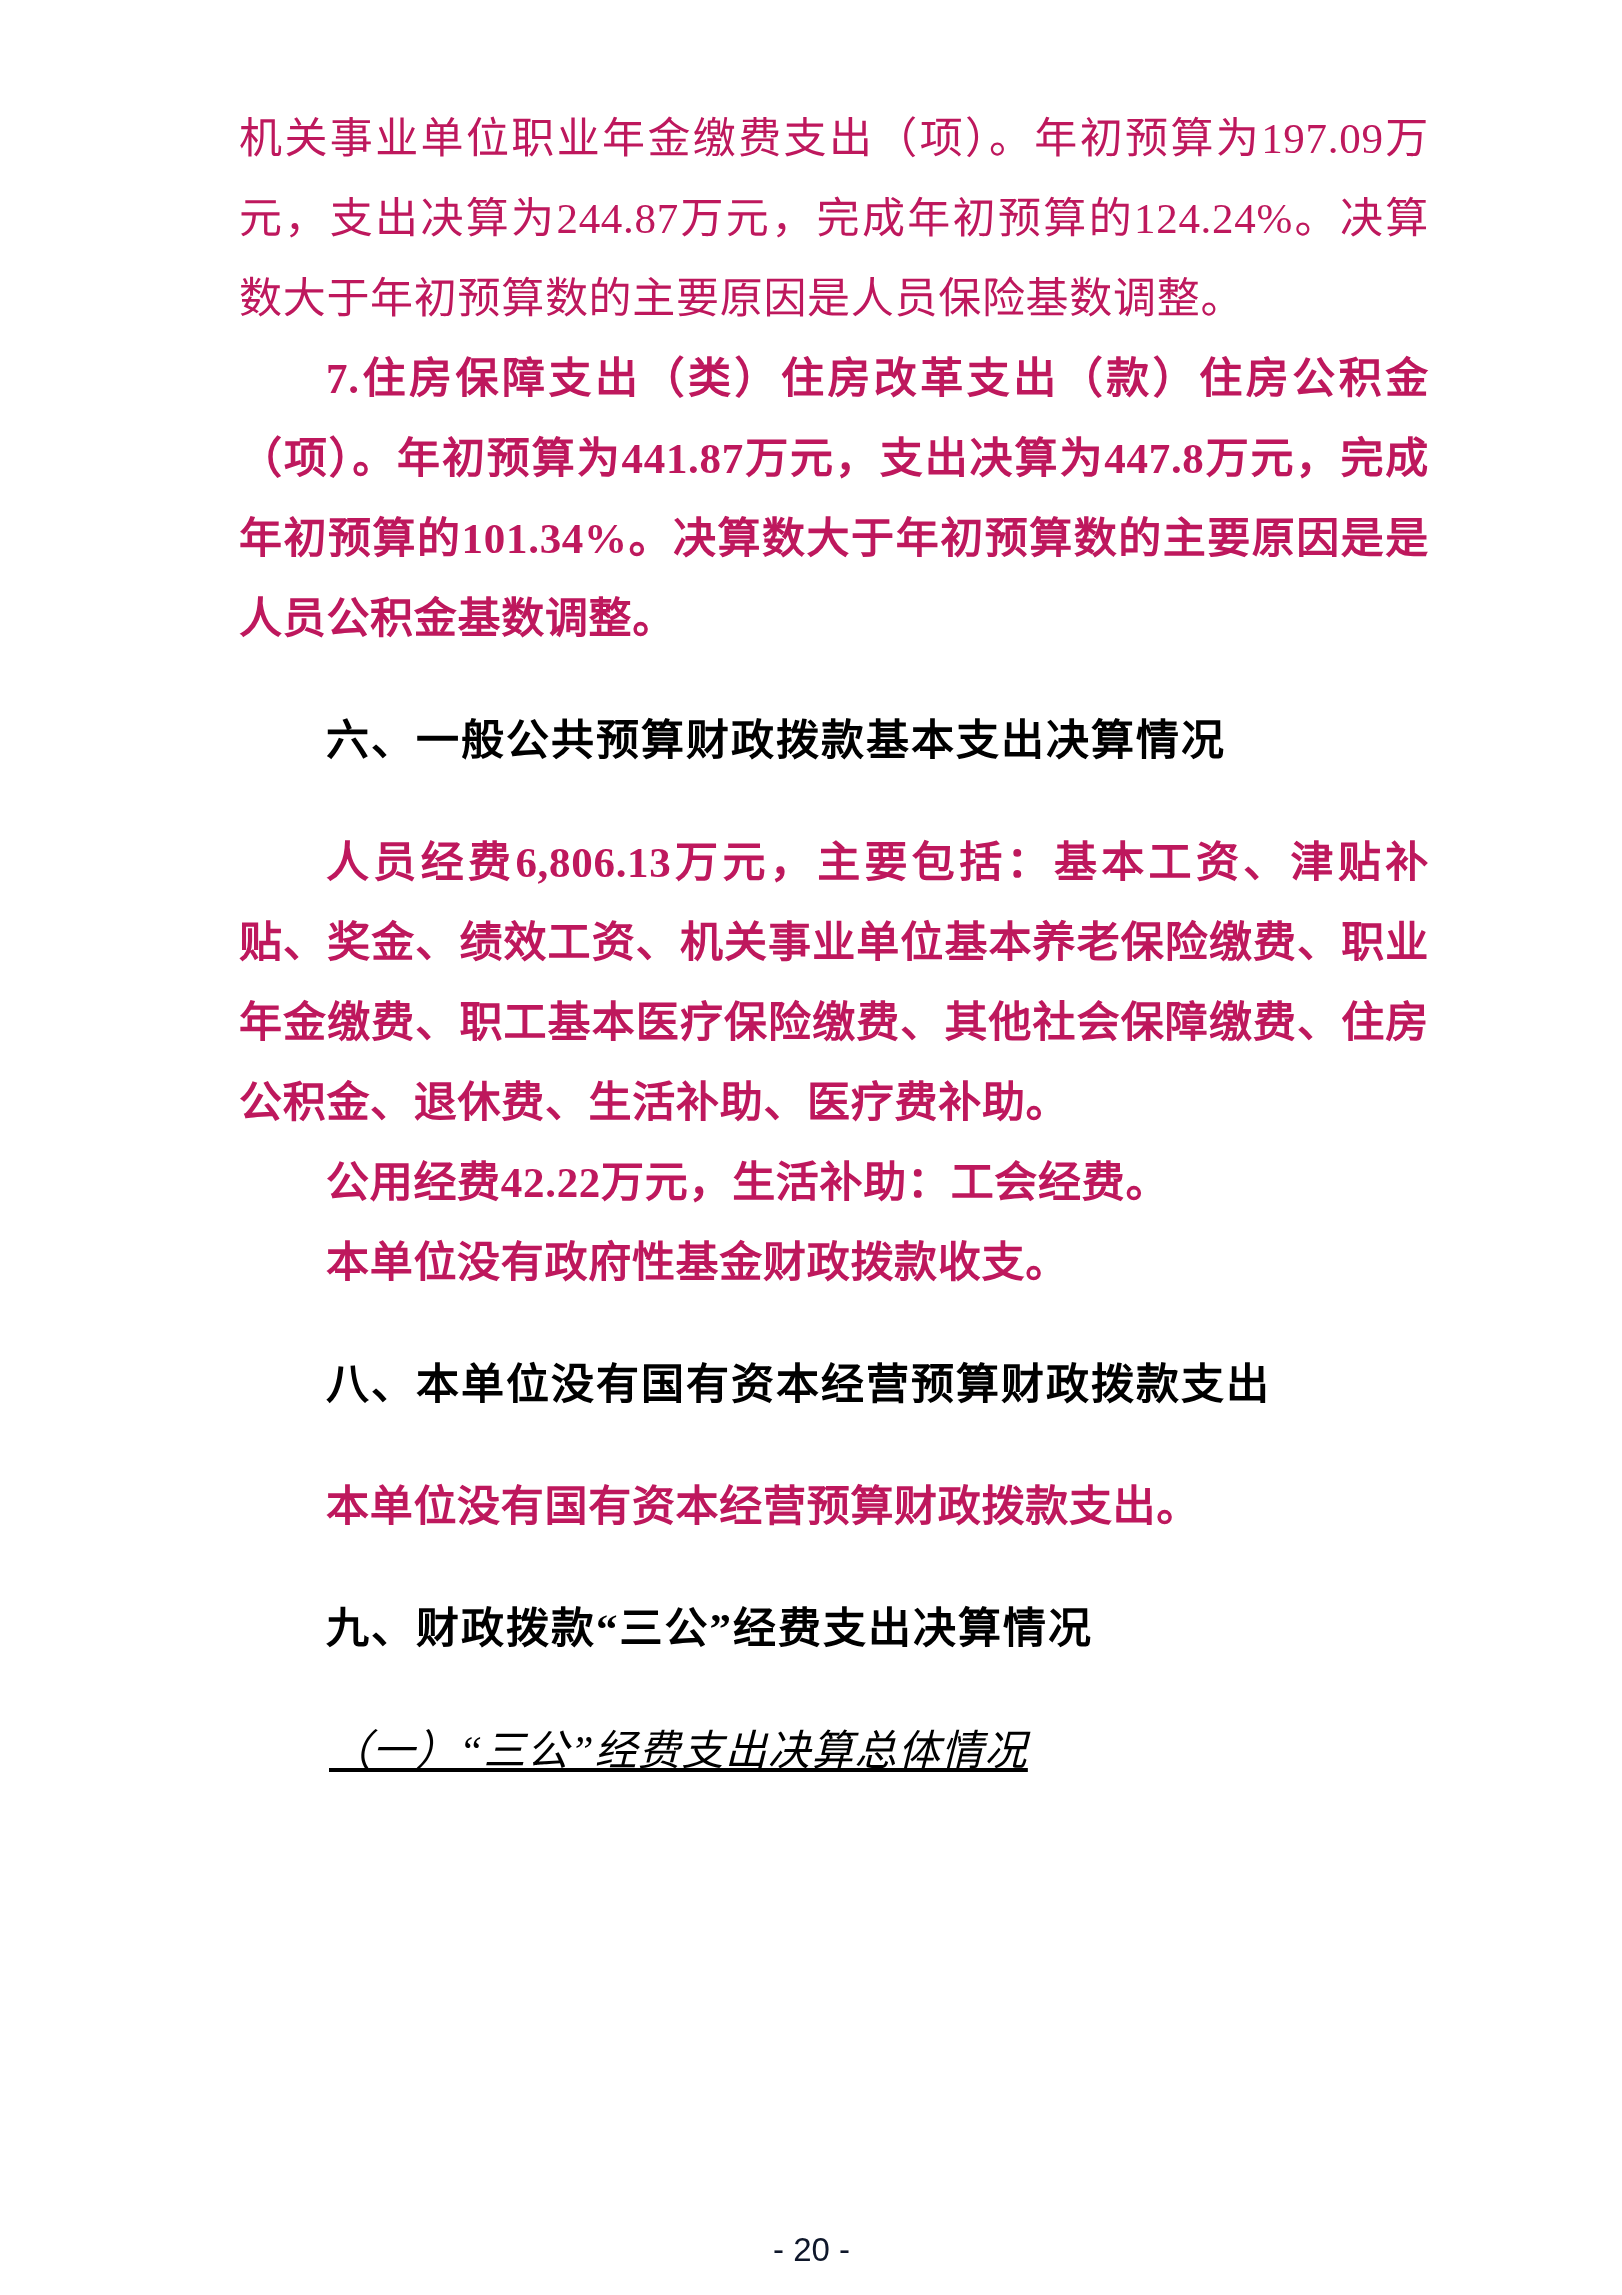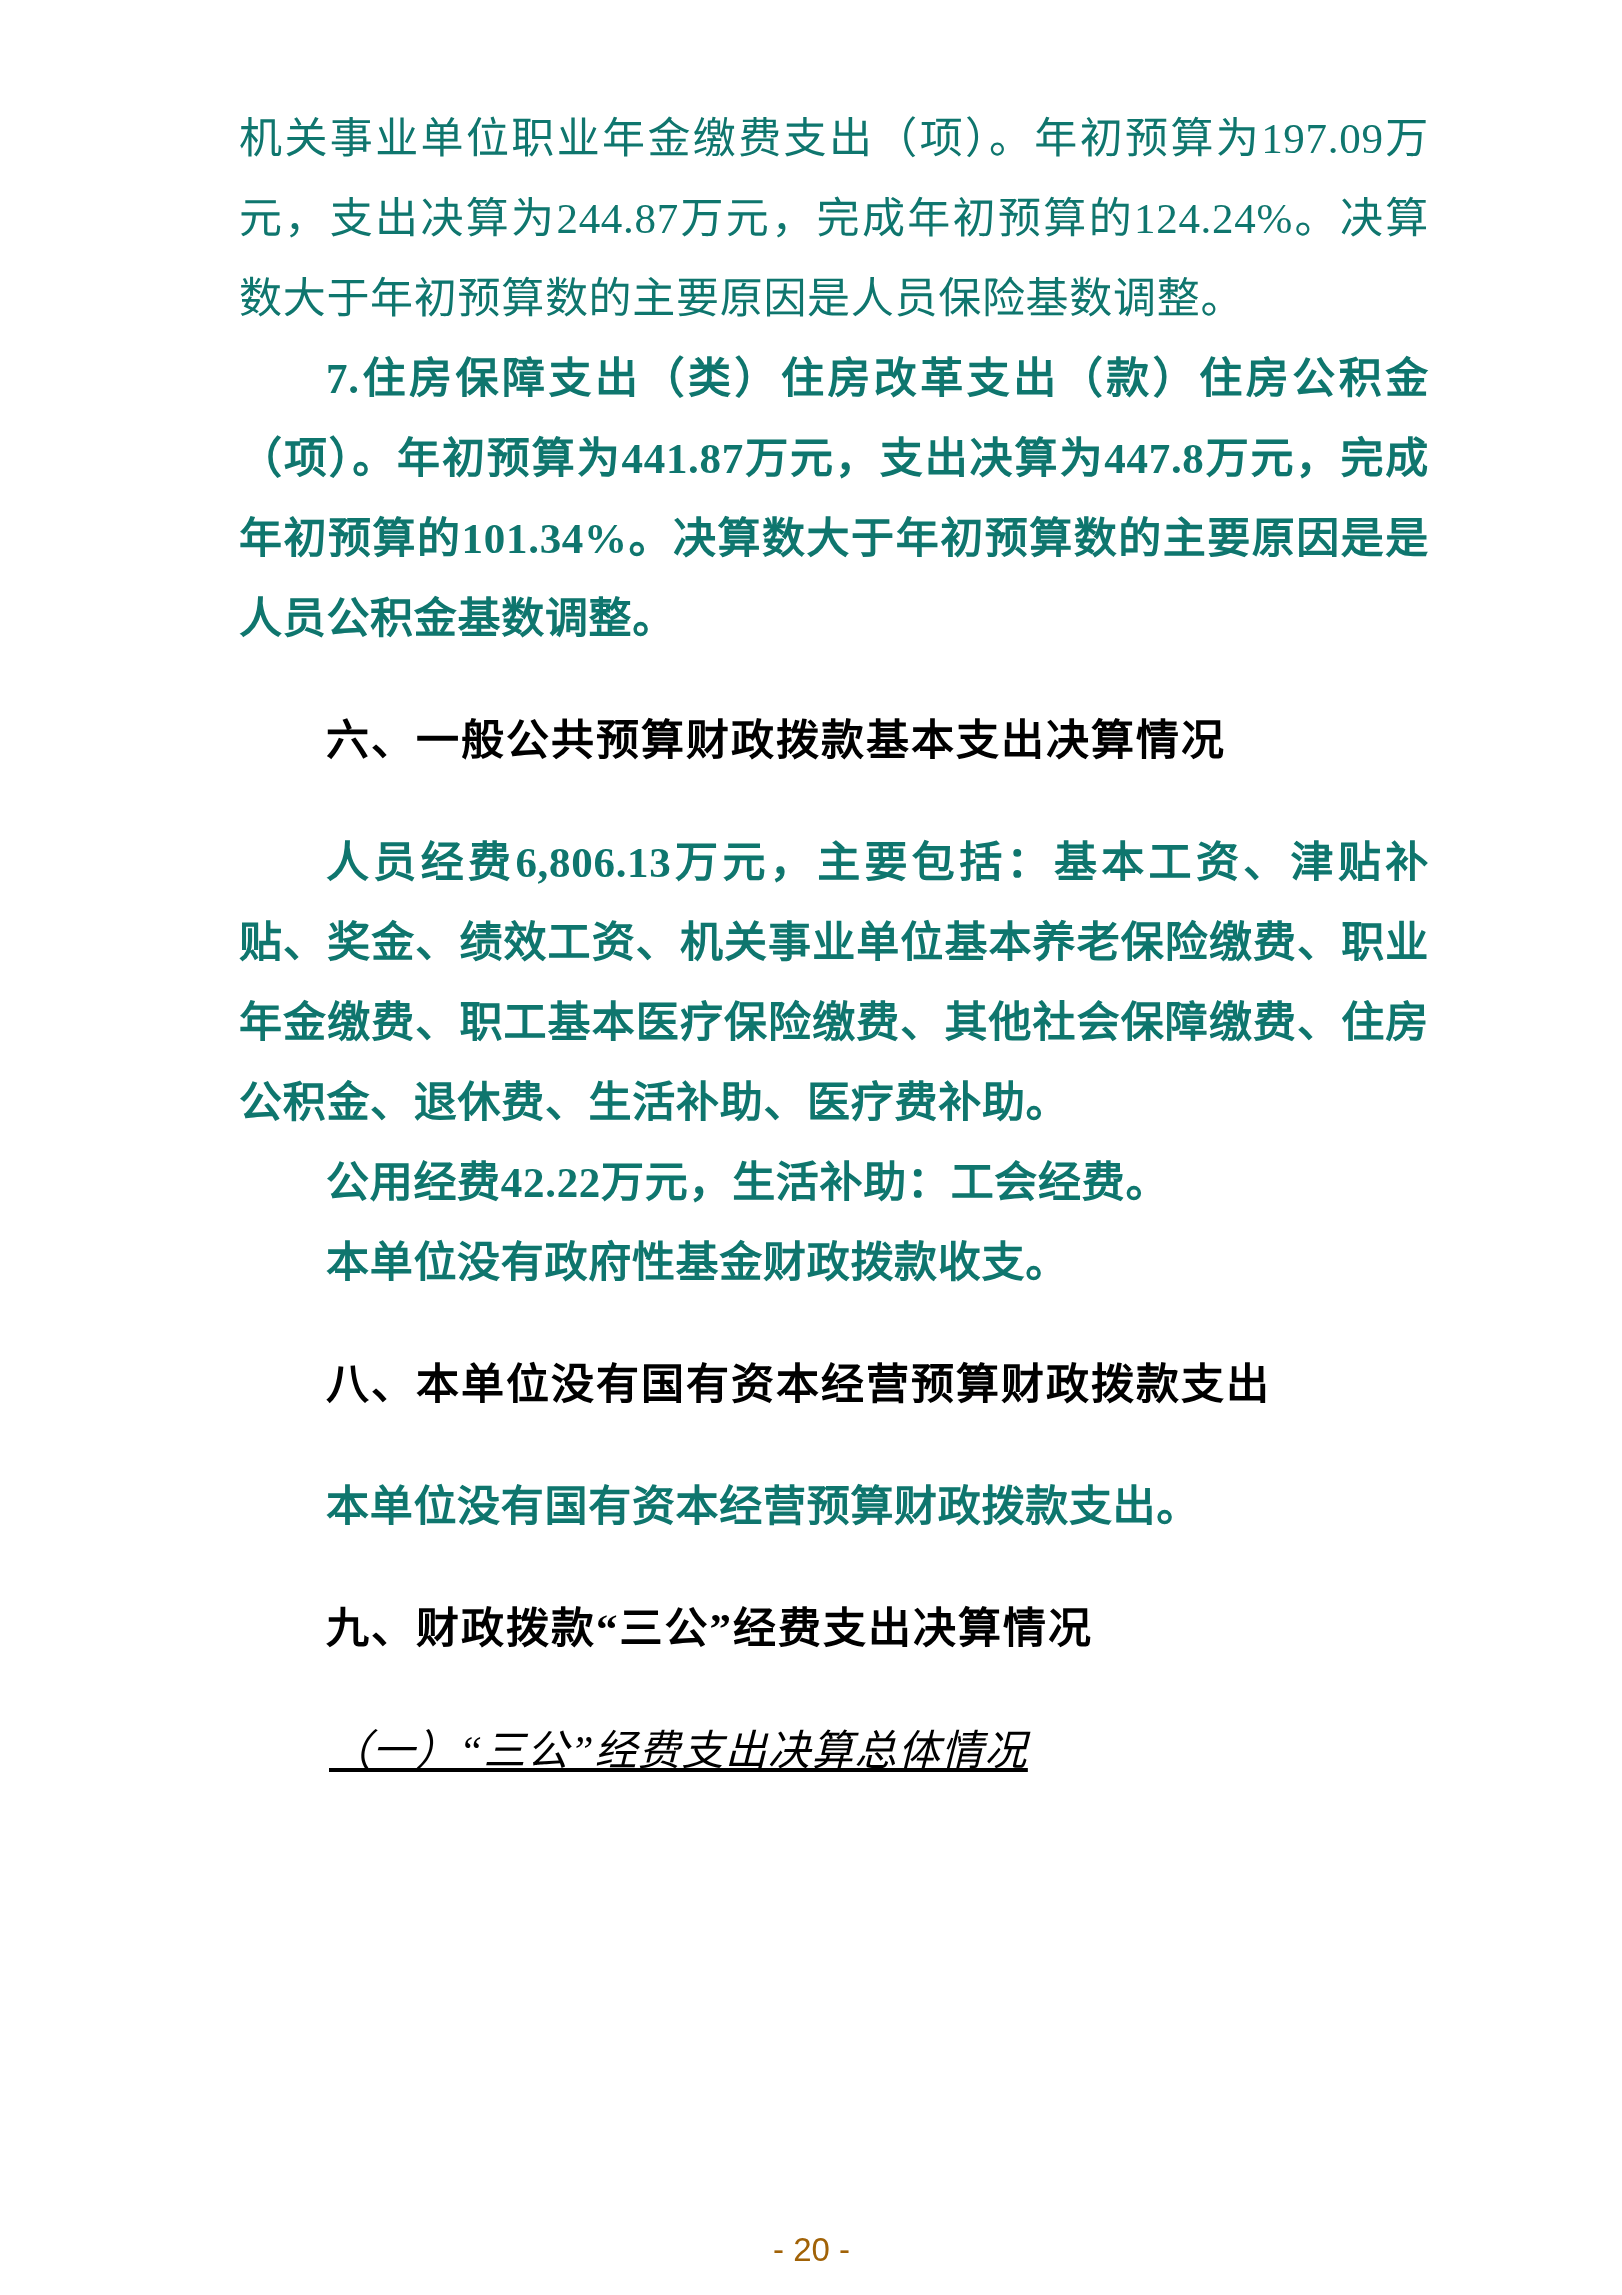--- a/index.html
+++ b/index.html
@@ -22,21 +22,21 @@
     top: 99px;
     width: 1190px;
   }
   p.body {
     margin: 0;
     font-family: "Liberation Serif", serif;
     font-size: 43px;
     line-height: 80px;
     letter-spacing: 0.7px;
     text-align: justify;
-    color: #0f766e;
+    color: #be185d;
   }
   p.body.indent { text-indent: 87px; font-weight: bold; }
   h2.heading {
     margin: 42px 0;
     font-family: Liberation Serif, serif;
     font-weight: 700;
     font-size: 43px;
     line-height: 80px;
     letter-spacing: 2px;
     text-indent: 87px;
@@ -55,21 +55,21 @@
   }
   .footer {
     position: absolute;
     left: 0;
     top: 2230px;
     width: 100%;
     text-align: center;
     font-family: "Liberation Sans", sans-serif;
     font-size: 33px;
     line-height: 39px;
-    color: #a16207;
+    color: #0f172a;
   }
 </style>
 </head>
 <body>
 
 <div class="page">
   <div class="content">
 
     <p class="body">机关事业单位职业年金缴费支出（项）。年初预算为197.09万元，支出决算为244.87万元，完成年初预算的124.24%。决算数大于年初预算数的主要原因是人员保险基数调整。</p>
 

